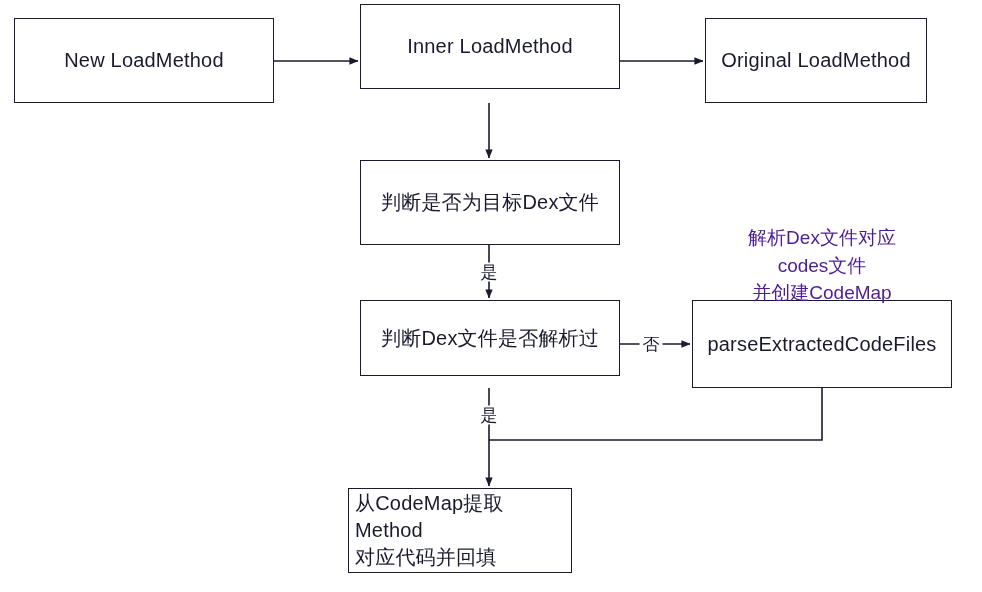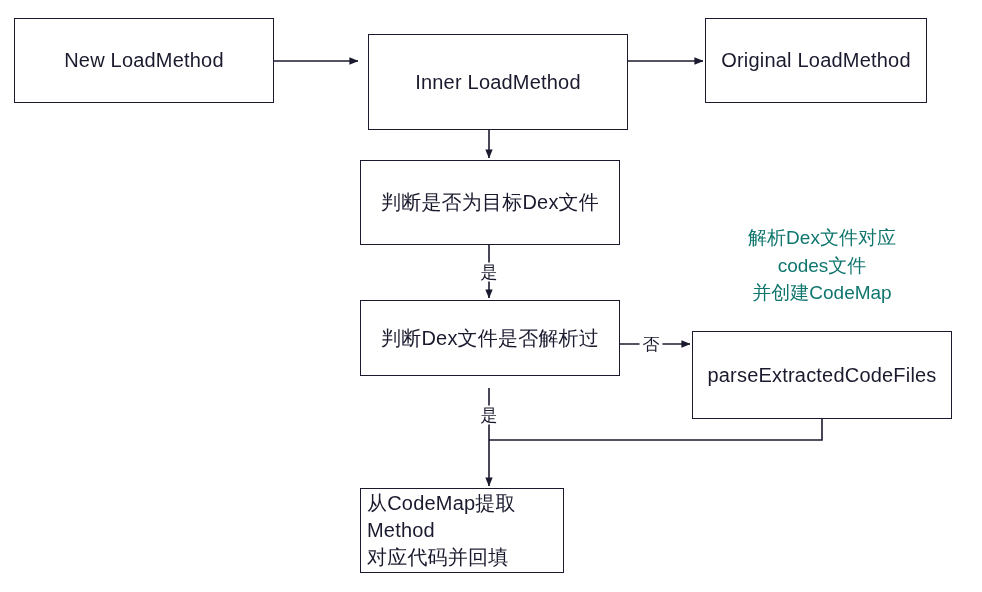--- a/index.html
+++ b/index.html
@@ -46,21 +46,21 @@
     color: #1a1a2e;
     background: #ffffff;
     padding: 1px 3px;
     z-index: 3;
     white-space: nowrap;
   }
   .annotation {
     position: absolute;
     font-size: 19px;
     line-height: 1.45;
-    color: #0f766e;
+    color: #4c1d95;
     text-align: center;
     white-space: pre-line;
     z-index: 3;
   }
 </style>
 </head>
 <body>
 
 <svg id="flow-canvas" viewBox="0 0 982 592" xmlns="http://www.w3.org/2000/svg">
   <defs>
@@ -81,36 +81,36 @@
 
   <polyline points="822,388 822,440 489,440" fill="none" stroke="#1a1a2e" stroke-width="1.6"></polyline>
 
   <line x1="489" y1="388" x2="489" y2="486" stroke="#1a1a2e" stroke-width="1.6" marker-end="url(#arrowhead)"></line>
 </svg>
 
 <div id="nodes-layer">
     <div class="node" style="left: 14px; top: 18px; width: 260px; height: 85px; border-color: rgb(26, 26, 46);">
       <div class="node-label">New LoadMethod</div>
     </div>
-    <div class="node" style="left: 360px; top: 34px; width: 260px; height: 96px; border-color: rgb(26, 26, 46); margin-left: 8px;">
+    <div class="node" style="left: 360px; top: 4px; width: 260px; height: 85px; border-color: rgb(26, 26, 46);">
       <div class="node-label">Inner LoadMethod</div>
     </div>
     <div class="node" style="left: 705px; top: 18px; width: 222px; height: 85px; border-color: rgb(26, 26, 46);">
       <div class="node-label">Original LoadMethod</div>
     </div>
     <div class="node" style="left: 360px; top: 160px; width: 260px; height: 85px; border-color: rgb(26, 26, 46);">
       <div class="node-label">判断是否为目标Dex文件</div>
     </div>
     <div class="node" style="left: 360px; top: 300px; width: 260px; height: 76px; border-color: rgb(26, 26, 46);">
       <div class="node-label">判断Dex文件是否解析过</div>
     </div>
-    <div class="node" style="left: 692px; top: 300px; width: 260px; height: 88px; border-color: rgb(26, 26, 46); margin-top: 31px;">
+    <div class="node" style="left: 692px; top: 300px; width: 260px; height: 88px; border-color: rgb(26, 26, 46);">
       <div class="node-label">parseExtractedCodeFiles</div>
     </div>
-    <div class="node" style="left: 360px; top: 488px; width: 204px; height: 85px; border-color: rgb(26, 26, 46);">
+    <div class="node" style="left: 348px; top: 488px; width: 224px; height: 85px; border-color: rgb(26, 26, 46);">
       <div class="node-label">从CodeMap提取Method
 对应代码并回填</div>
     </div>
   </div>
 <div id="edge-labels-layer">
     <div class="edge-label" style="left: 489px; top: 272px; transform: translate(-50%, -50%);">是</div>
     <div class="edge-label" style="left: 651px; top: 344px; transform: translate(-50%, -50%);">否</div>
     <div class="edge-label" style="left: 489px; top: 415px; transform: translate(-50%, -50%);">是</div>
   </div>
 <div id="annotations-layer">

